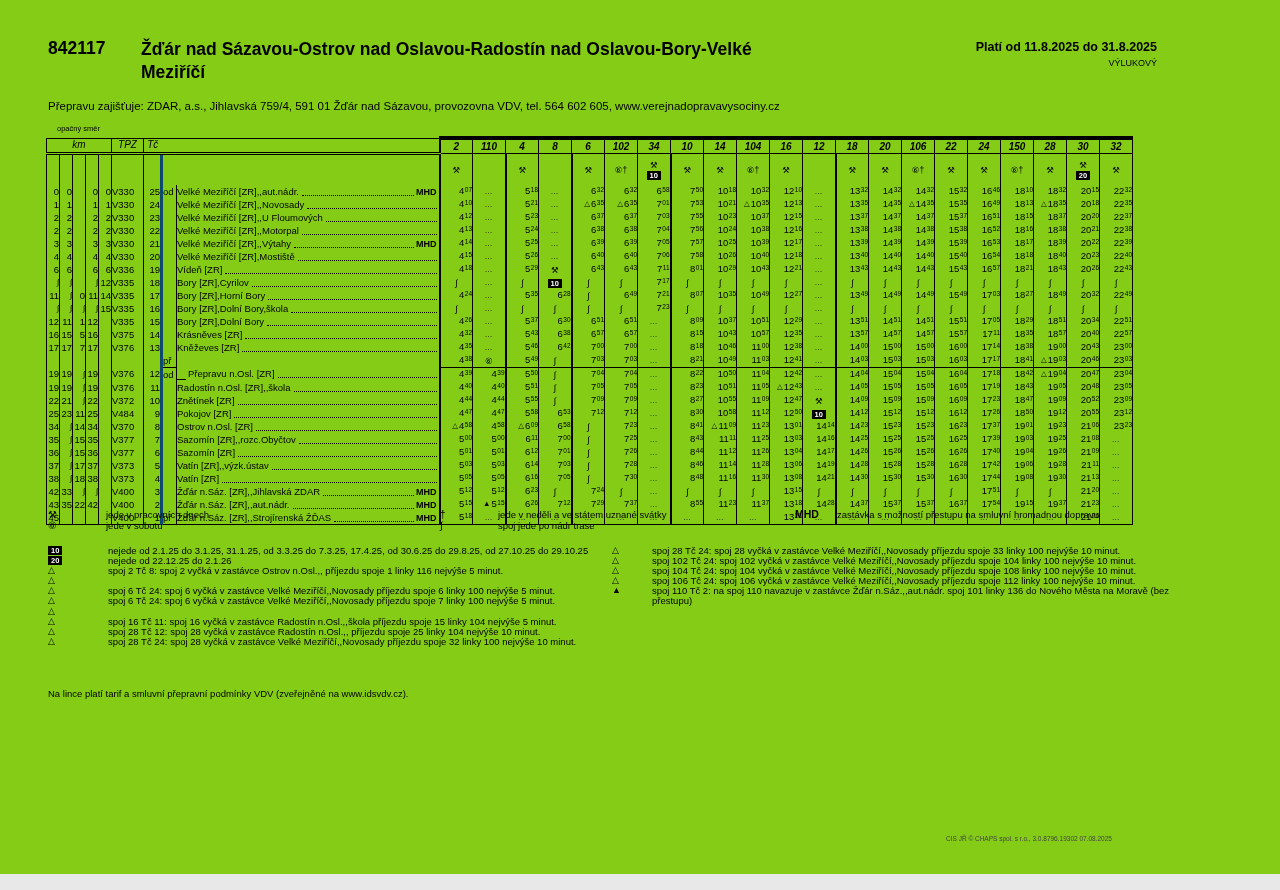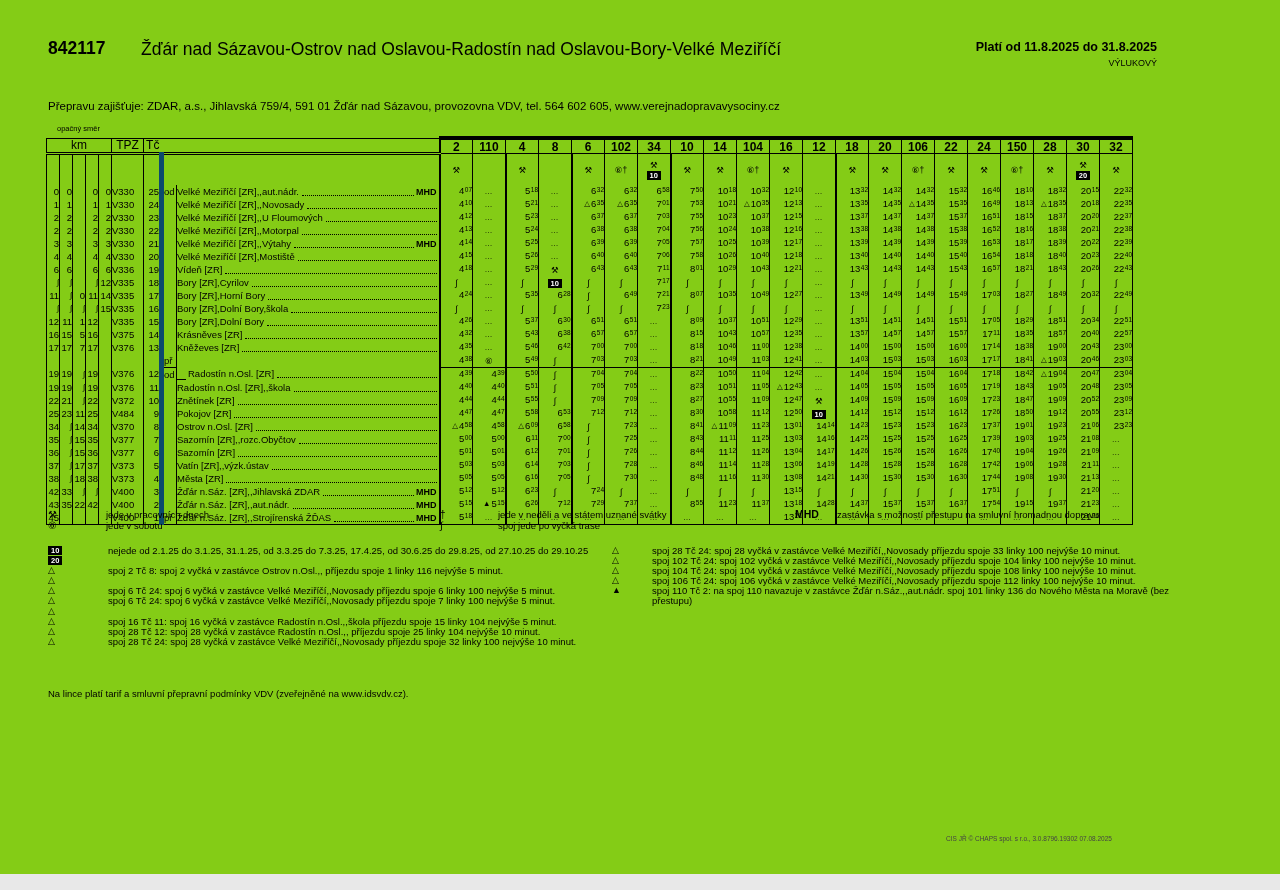--- a/index.html
+++ b/index.html
@@ -1,42 +1,42 @@
 <!DOCTYPE html>
 <html><head>
 <meta charset="utf-8">
 <style>
   html,body{margin:0;padding:0;background:#e8e8e8;}
   .page{position:relative;width:1280px;height:874px;background:#84cc16;margin:0 auto;
         font-family:"Liberation Sans","DejaVu Sans",sans-serif;color:#000;overflow:hidden;}
   .abs{position:absolute;}
   
   #line-number{left:48px;top:38px;font-size:17.5px;font-weight:bold;}
-  #title{left:141px;top:38px;width:660px;font-size:17.5px;font-weight:normal;line-height:23px;}
+  #title{left:141px;top:38px;width:660px;font-size:17.5px;font-weight:bold;line-height:23px;}
   #validity{left:860px;top:40px;width:297px;text-align:right;font-size:12.5px;font-weight:bold;}
   #type-label{left:860px;top:58px;width:297px;text-align:right;font-size:9px;}
   #operator-line{left:48px;top:100px;font-size:11.5px;}
   #direction-note{left:48px;top:124px;font-size:7.5px;padding-left:9px;}
   
   #tt-wrap{left:46px;top:136px;}
   table.tt{border-collapse:collapse;table-layout:fixed;border:1.5px solid #000;}
   table.tt td,table.tt th{margin:0;padding:0;overflow:hidden;white-space:nowrap;font-weight:normal;}
-  tr.rhead th{height:13px;font-size:12px;line-height:12px;}
+  tr.rhead th{height:13px;font-size:10px;line-height:12px;font-style:italic;}
   tr.rhead th.stub{border-top:1px solid #000;border-bottom:3px double #000;}
   tr.rhead th.cnum{border-top:4px solid #000;border-bottom:1px solid #000;font-weight:bold;text-align:center;}
   tr.rsym td{height:30px;vertical-align:middle;text-align:center;}
   tr.rd td{height:12px;line-height:12px;font-size:9.5px;}
   td.km,th.kmh{text-align:right;padding-right:1px;font-size:8.5px;}
   td.km{border-left:1px solid #000;}
   td.km.k0{border-left:none;}
   th.kmh{text-align:center;}
   td.tpz{border-left:1px solid #000;padding-left:2px;font-size:8.5px;}
   td.tc{border-left:1px solid #000;text-align:right;padding-right:2px;font-size:8.5px;}
   th.tpzh,th.tch{font-size:9px;text-align:center;border-left:1px solid #000;}
-  td.mk{border-left:5px solid #0c4a6e;border-right:1px solid #000;font-size:7.5px;text-align:left;padding-left:1px;}
+  td.mk{border-left:3px solid #0c4a6e;border-right:1px solid #000;font-size:7.5px;text-align:left;padding-left:1px;}
   td.stopname{padding-left:3px;font-size:10px;}
   .namerow{display:flex;align-items:flex-end;}
   .nm{white-space:nowrap;}
   .leader{flex:1;border-bottom:1px dotted #000;margin:0 2px 2px 3px;height:1px;}
   .mhd{font-size:9px;font-weight:bold;padding-right:2px;}
   td.tcell{border-left:1px solid #000;text-align:right;padding-right:5px;}
   td.tcell.grp{border-left-width:2px;}
   td.tcell.c0{border-left-width:2px;}
   tr.divline td.tcell,tr.divline td.mk{border-top:1px solid #000;}
   tr.divline td.stopname .dash{display:inline-block;width:9px;border-top:1px solid #000;vertical-align:3px;margin-right:2px;}
@@ -884,21 +884,21 @@
             <td class="km">19</td>
             <td class="km"><span class="sqk">∫</span></td>
             <td class="km">19</td>
             <td class="km"></td>
             <td class="tpz">V376</td>
             <td class="tc">12</td>
             <td class="mk">od</td>
             <td class="stopname">
               <div class="namerow">
                 <span class="dash"></span>
-                <span class="nm">Radostín n.Osl. [ZR]</span>
+                <span class="nm">Přepravu n.Osl. [ZR]</span>
                 <span class="leader"></span>
               </div>
             </td>
             <td class="tcell c0"><span class="hr">4</span><span class="mn">39</span></td>
             <td class="tcell"><span class="hr">4</span><span class="mn">39</span></td>
             <td class="tcell grp"><span class="hr">5</span><span class="mn">50</span></td>
             <td class="tcell">
               <span class="sq">∫</span>
             </td>
             <td class="tcell grp"><span class="hr">7</span><span class="mn">04</span></td>
@@ -1224,21 +1224,21 @@
             <td class="km k0">38</td>
             <td class="km"><span class="sqk">∫</span></td>
             <td class="km">18</td>
             <td class="km">38</td>
             <td class="km"></td>
             <td class="tpz">V373</td>
             <td class="tc">4</td>
             <td class="mk"></td>
             <td class="stopname">
               <div class="namerow">
-                <span class="nm">Města [ZR]</span>
+                <span class="nm">Vatín [ZR]</span>
                 <span class="leader"></span>
               </div>
             </td>
             <td class="tcell c0"><span class="hr">5</span><span class="mn">05</span></td>
             <td class="tcell"><span class="hr">5</span><span class="mn">05</span></td>
             <td class="tcell grp"><span class="hr">6</span><span class="mn">16</span></td>
             <td class="tcell"><span class="hr">7</span><span class="mn">05</span></td>
             <td class="tcell grp">
               <span class="sq">∫</span>
             </td>
@@ -1462,40 +1462,41 @@
       </div>
     </div>
   <div class="abs" id="legend-2" style="left:440px;top:509px;">
       <div class="lg-group">
         <div class="lg-row">
           <span class="lg-sym">†</span>
           <span>jede v neděli a ve státem uznané svátky</span>
         </div>
         <div class="lg-row">
           <span class="lg-sym">∫</span>
-          <span>spoj jede po vyčká trase</span>
+          <span>spoj jede po nádr trase</span>
         </div>
       </div>
     </div>
   <div class="abs" id="legend-3" style="left:795px;top:509px;">
       <div class="lg-group">
         <div class="lg-row">
           <span class="lg-sym mhdsym">MHD</span>
           <span>zastávka s možností přestupu na smluvní hromadnou dopravu</span>
         </div>
       </div>
     </div>
 
   <div class="abs notes" id="notes-left" style="left:48px;top:546px;width:545px;">
       <div class="note-item">
         <span class="note-sym"><span class="box">10</span></span>
         <span>nejede od 2.1.25 do 3.1.25, 31.1.25, od 3.3.25 do 7.3.25, 17.4.25, od 30.6.25 do 29.8.25, od 27.10.25 do 29.10.25</span>
       </div>
       <div class="note-item">
         <span class="note-sym"><span class="box">20</span></span>
+        <span>nejede od 22.12.25 do 2.1.26</span>
       </div>
       <div class="note-item">
         <span class="note-sym">△</span>
         <span>spoj 2 Tč 8: spoj 2 vyčká v zastávce Ostrov n.Osl.,, příjezdu spoje 1 linky 116 nejvýše 5 minut.</span>
       </div>
       <div class="note-item">
         <span class="note-sym">△</span>
       </div>
       <div class="note-item">
         <span class="note-sym">△</span>

